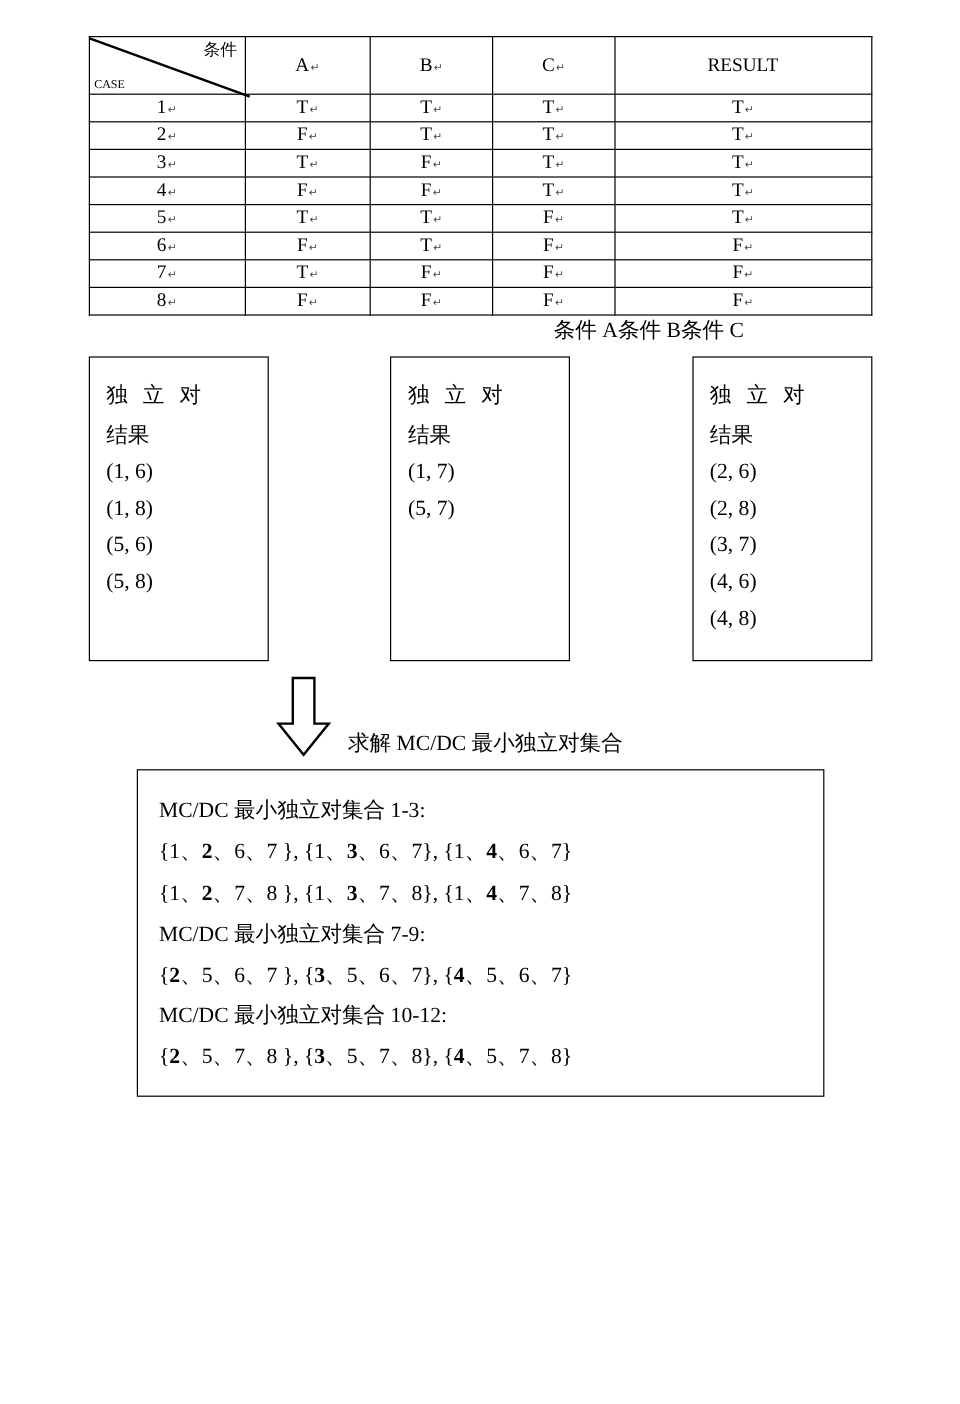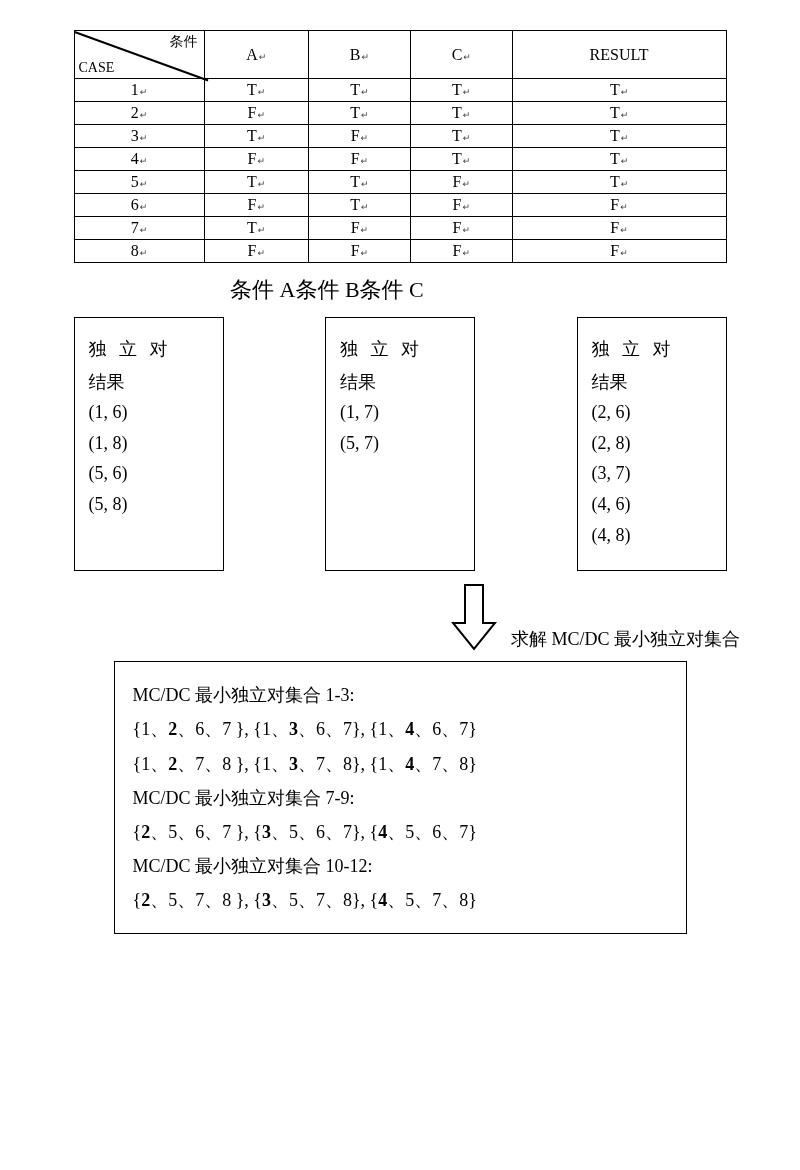--- a/index.html
+++ b/index.html
@@ -44,36 +44,36 @@
     transform: rotate(20deg);
   }
   .corner .top-label {
     position: absolute;
     top: 2px; right: 6px;
     font-size: 14px;
   }
   .corner .bottom-label {
     position: absolute;
     bottom: 2px; left: 4px;
-    font-size: 14px;
+    font-size: 10px;
   }
   .cell-sup {
     font-size: 9px;
     vertical-align: baseline;
     margin-left: 1px;
     color: #444;
   }
 
   .cond-labels {
     display: flex;
     width: 560px;
-    margin: 12px auto;
-    justify-content: flex-start;
+    margin: 0 auto;
+    justify-content: flex-end;
     padding: 0 60px 0 110px;
-    font-size: 22px;
+    font-size: 18px;
   }
 
   .boxes-row {
     display: flex;
     width: 653px;
     margin: 10px auto 0;
     justify-content: space-between;
   }
   .pair-box {
     border: 1.5px solid #000;
@@ -81,21 +81,21 @@
     font-size: 18px;
     line-height: 1.7;
   }
   .pair-box .hdr {
     letter-spacing: 4px;
     margin-bottom: 2px;
   }
 
   .arrow-zone {
     display: flex;
-    justify-content: flex-end;
+    justify-content: flex-start;
     align-items: flex-start;
     gap: 14px;
     margin: 12px 0 8px;
     padding-left: 170px;
   }
   .arrow { width: 46px; height: 70px; }
   .arrow-label {
     font-size: 18px;
     padding-top: 44px;
   }

